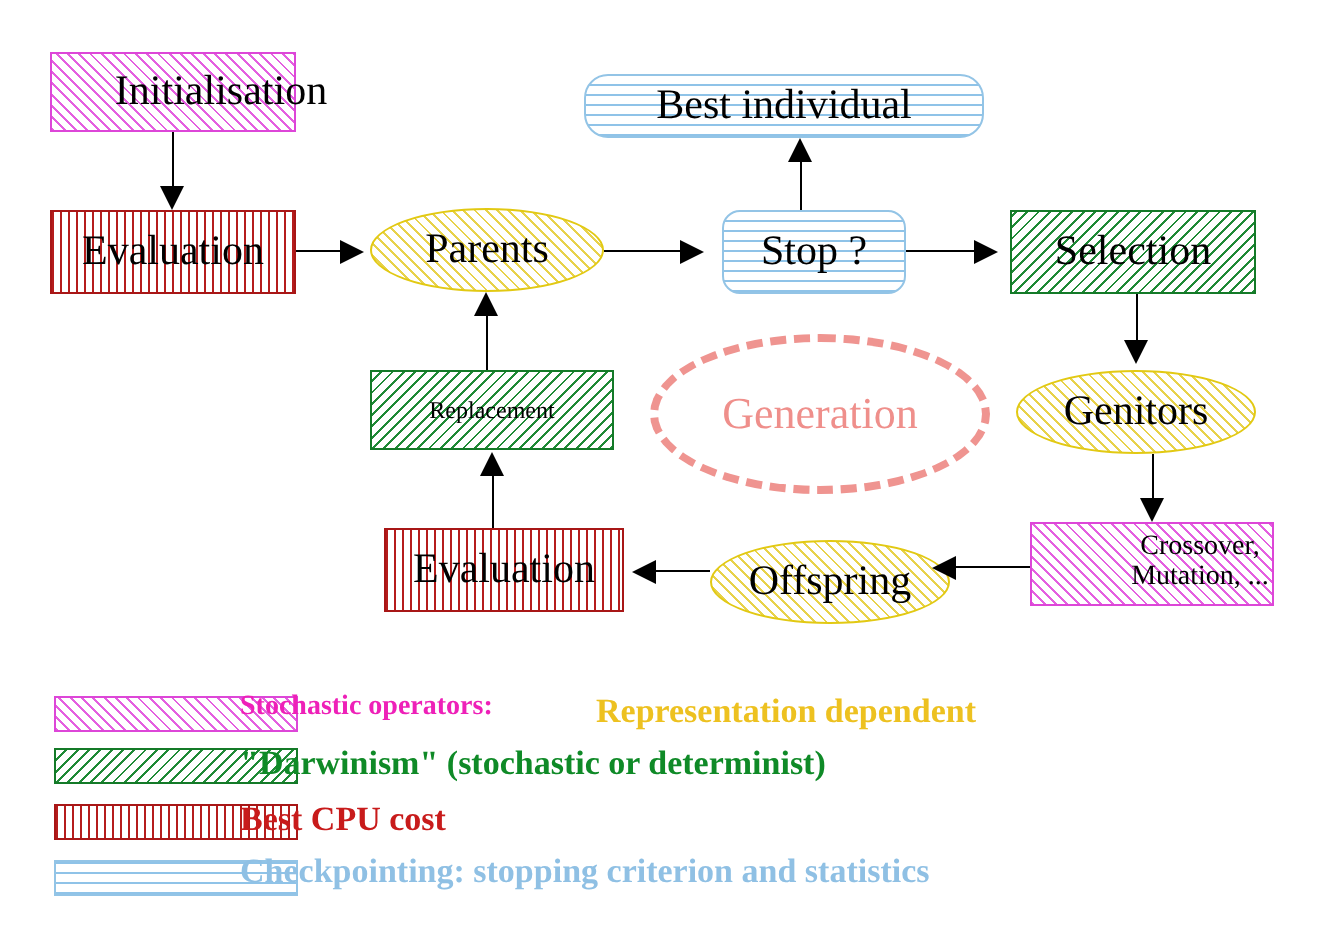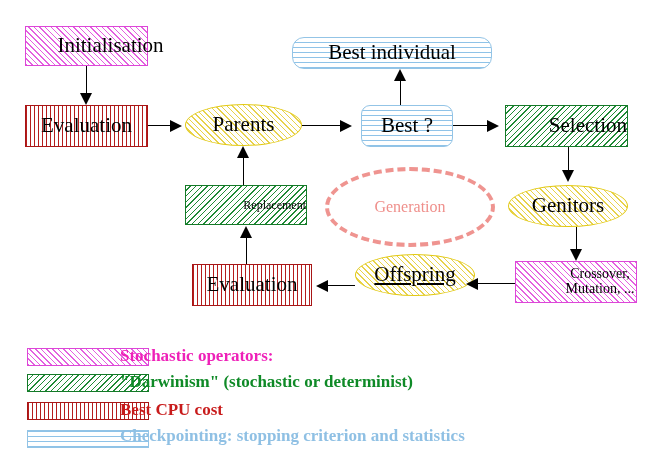--- a/index.html
+++ b/index.html
@@ -36,21 +36,20 @@
     background-image: repeating-linear-gradient(45deg,
         #e45fe0 0px, #e45fe0 1px, rgba(255,255,255,0) 1px, rgba(255,255,255,0) 4px);
     border: 1.5px solid #dd46d8;
     padding-left: 48px;
   }
   .hatch-green {
     background-color: #ffffff;
     background-image: repeating-linear-gradient(-45deg,
         #1f8a36 0px, #1f8a36 1px, rgba(255,255,255,0) 1px, rgba(255,255,255,0) 4px);
     border: 1.5px solid #147a28;
-    justify-content: flex-end;
   }
   .hatch-red {
     background-color: #ffffff;
     background-image: repeating-linear-gradient(90deg,
         #b51c1c 0px, #b51c1c 1px, rgba(255,255,255,0) 1px, rgba(255,255,255,0) 4px);
     border: 1.5px solid #a81616;
   }
   .hatch-blue {
     background-color: #ffffff;
     background-image: repeating-linear-gradient(0deg,
@@ -140,49 +139,49 @@
 
   <div class="node hatch-yellow ellipse" style="left:185px; top:104px; width:117px; height:42px; font-size:21px;">
     <span class="lbl">Parents</span>
   </div>
 
   <div class="node hatch-blue" style="left:292px; top:37px; width:200px; height:32px; font-size:21px;border-radius:12px;">
     <span class="lbl">Best individual</span>
   </div>
 
   <div class="node hatch-blue rounded" style="left:361px; top:105px; width:92px; height:42px; font-size:21px;">
-    <span class="lbl">Best ?</span>
+    <span class="lbl">Stop ?</span>
   </div>
 
   <div class="node hatch-green" style="left:505px; top:105px; width:123px; height:42px; font-size:21px;">
     <span class="lbl">Selection</span>
   </div>
 
   <div class="node hatch-yellow ellipse" style="left:508px; top:185px; width:120px; height:42px; font-size:21px;">
     <span class="lbl">Genitors</span>
   </div>
 
   <div class="node hatch-magenta" style="left:515px; top:261px; width:122px; height:42px; font-size:14px;">
     <span class="lbl">Crossover,
 Mutation, ...</span>
   </div>
 
-  <div class="node hatch-yellow ellipse" style="left:355px; top:254px; width:120px; height:42px; font-size:21px;text-decoration:underline;">
+  <div class="node hatch-yellow ellipse" style="left:355px; top:270px; width:120px; height:42px; font-size:21px;">
     <span class="lbl">Offspring</span>
   </div>
 
   <div class="node hatch-red" style="left:192px; top:264px; width:120px; height:42px; font-size:21px;">
     <span class="lbl">Evaluation</span>
   </div>
 
   <div class="node hatch-green" style="left:185px; top:185px; width:122px; height:40px; font-size:12px;">
     <span class="lbl">Replacement</span>
   </div>
 
-  <div class="dashed-ellipse" style="left:325px; top:167px; width:170px; height:80px; font-size:16px;">
+  <div class="dashed-ellipse" style="left:325px; top:167px; width:170px; height:80px; font-size:22px;">
     <span class="lbl">Generation</span>
   </div>
 
   <div class="line" style="left:86px; top:66px; width:1px; height:30px;"></div>
   <div class="arrow arrow-down" style="left:80px; top:93px;"></div>
 
   <div class="line" style="left:148px; top:125px; width:25px; height:1px;"></div>
   <div class="arrow arrow-right" style="left:170px; top:120px;"></div>
 
   <div class="line" style="left:302px; top:125px; width:41px; height:1px;"></div>
@@ -206,21 +205,22 @@
   <div class="line" style="left:327px; top:285px; width:28px; height:1px;"></div>
   <div class="arrow arrow-left" style="left:316px; top:280px;"></div>
 
   <div class="line" style="left:246px; top:231px; width:1px; height:33px;"></div>
   <div class="arrow arrow-up" style="left:240px; top:226px;"></div>
 
   <div class="line" style="left:243px; top:151px; width:1px; height:34px;"></div>
   <div class="arrow arrow-up" style="left:237px; top:146px;"></div>
 
   <div class="legend-swatch hatch-magenta" style="left:27px; top:348px;"></div>
-  <div class="legend-text" style="left:120px; top:346px; font-size:17px; color:#ee20b8;">Stochastic operators:</div>
+  <div class="legend-text" style="left:120px; top:346px; font-size:14px; color:#ee20b8;">Stochastic operators:</div>
+  <div class="legend-text" style="left:298px; top:346px; font-size:17px; color:#edc120;">Representation dependent</div>
 
   <div class="legend-swatch hatch-green" style="left:27px; top:374px;"></div>
   <div class="legend-text" style="left:120px; top:372px; font-size:17px; color:#0f8a27;">"Darwinism" (stochastic or determinist)</div>
 
   <div class="legend-swatch hatch-red" style="left:27px; top:402px;"></div>
   <div class="legend-text" style="left:120px; top:400px; font-size:17px; color:#c81b1b;">Best CPU cost</div>
 
   <div class="legend-swatch hatch-blue" style="left:27px; top:430px;"></div>
   <div class="legend-text" style="left:120px; top:426px; font-size:17px; color:#8fc0e4;">Checkpointing: stopping criterion and statistics</div>
 

